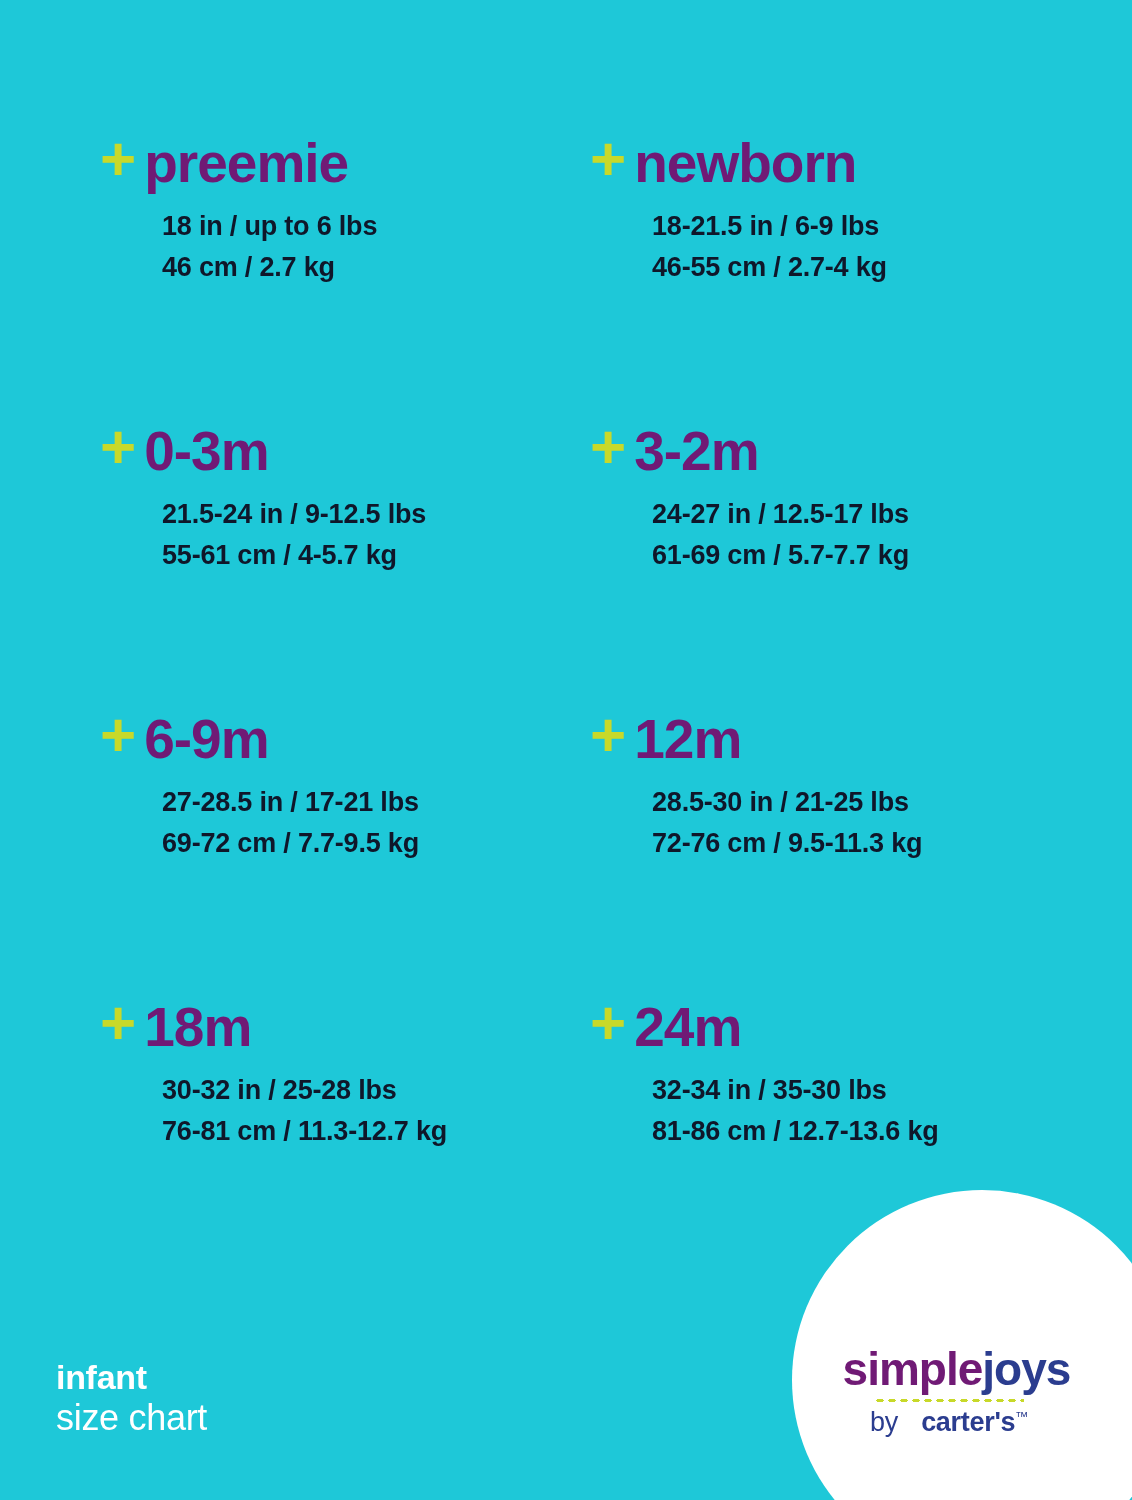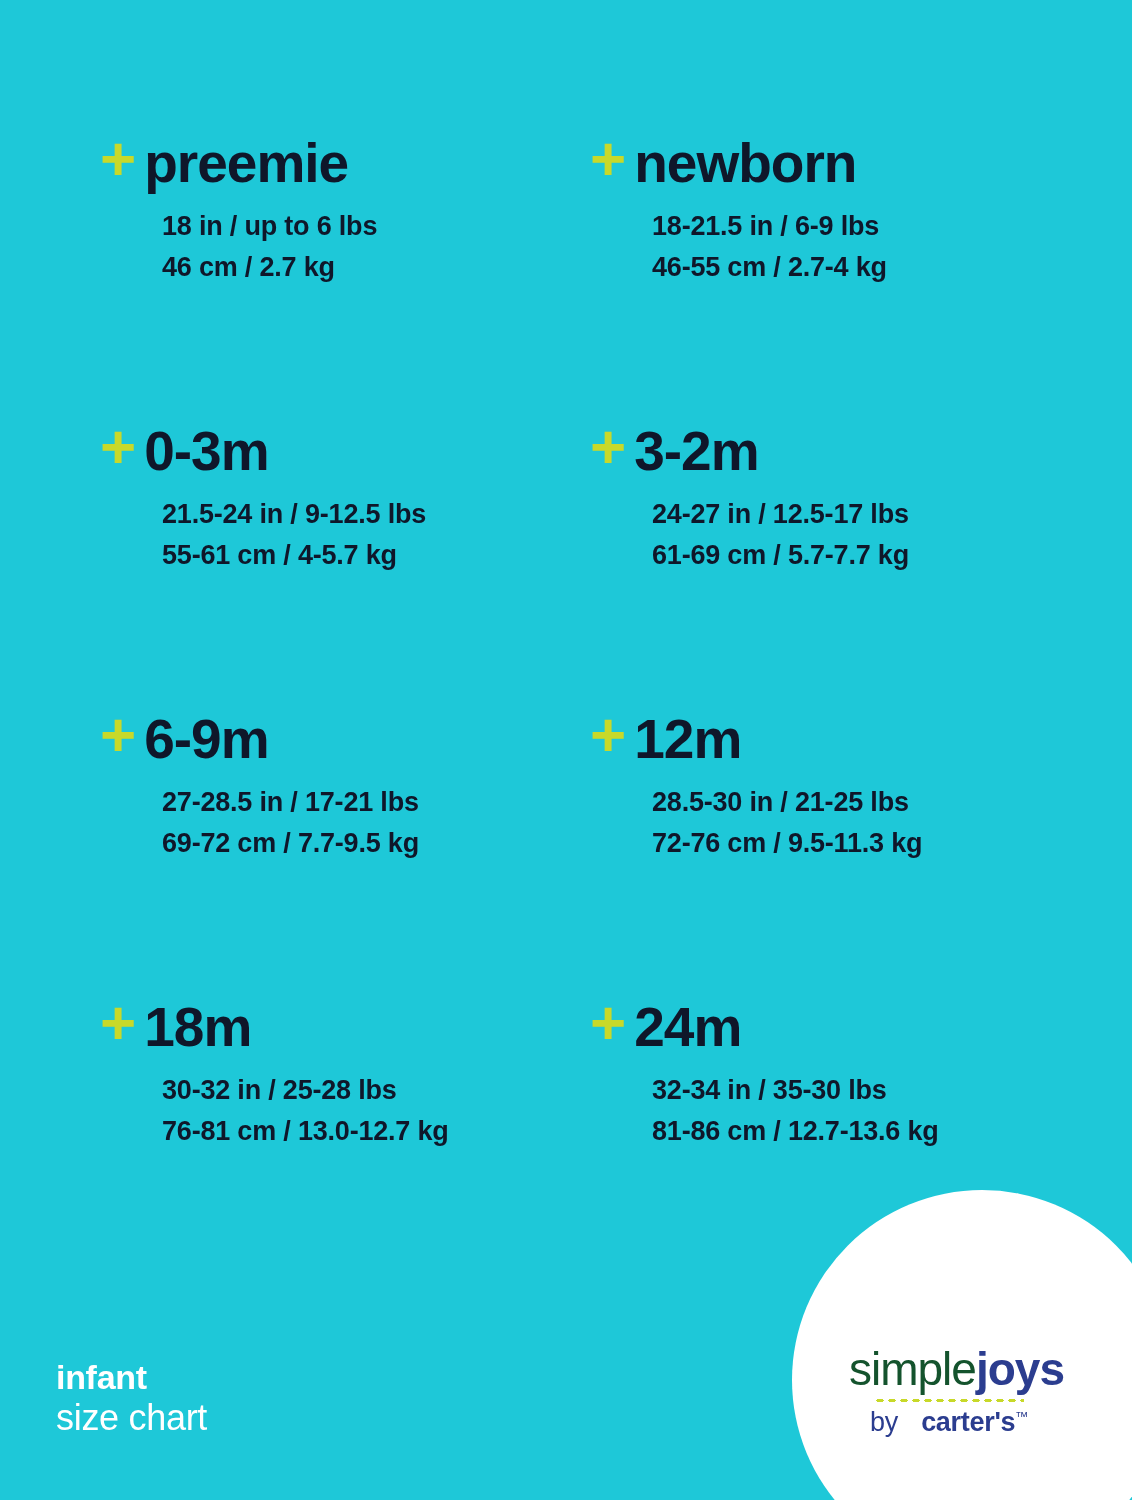--- a/index.html
+++ b/index.html
@@ -43,21 +43,21 @@
     color: #c8d92a;
     font-size: 62px;
     font-weight: bold;
     line-height: 1;
     margin-right: 10px;
     position: relative;
     top: -4px;
     letter-spacing: -2px;
   }
   .size-name {
-    color: #0f172a;
+    color: #701a75;
     font-size: 55px;
     font-weight: bold;
     line-height: 1;
     letter-spacing: -1px;
   }
   .size-line {
     color: #0f172a;
     font-size: 27px;
     font-weight: bold;
     line-height: 1.5;
@@ -106,22 +106,22 @@
     width: 270px;
     text-align: center;
   }
   .logo-top {
     font-size: 46px;
     line-height: 1;
     letter-spacing: -1px;
     white-space: nowrap;
   }
   .logo-simple {
-    color: #14532d;
-    font-weight: normal;
+    color: #701a75;
+    font-weight: bold;
     margin-left: 15px;
   }
   .logo-joys {
     color: #2b3d8f;
     font-weight: bold;
   }
   .logo-dots {
     display: block;
     margin: 6px auto 4px auto;
     width: 150px;
@@ -209,21 +209,21 @@
       <div class="size-line first">28.5-30 in / 21-25 lbs</div>
       <div class="size-line">72-76 cm / 9.5-11.3 kg</div>
     </div>
 
     <div class="cell">
       <div class="size-head">
         <span class="plus">+</span>
         <span class="size-name">18m</span>
       </div>
       <div class="size-line first">30-32 in / 25-28 lbs</div>
-      <div class="size-line">76-81 cm / 13.0-12.7 kg</div>
+      <div class="size-line">76-81 cm / 11.3-12.7 kg</div>
     </div>
 
     <div class="cell">
       <div class="size-head">
         <span class="plus">+</span>
         <span class="size-name">24m</span>
       </div>
       <div class="size-line first">32-34 in / 35-30 lbs</div>
       <div class="size-line">81-86 cm / 12.7-13.6 kg</div>
     </div>

